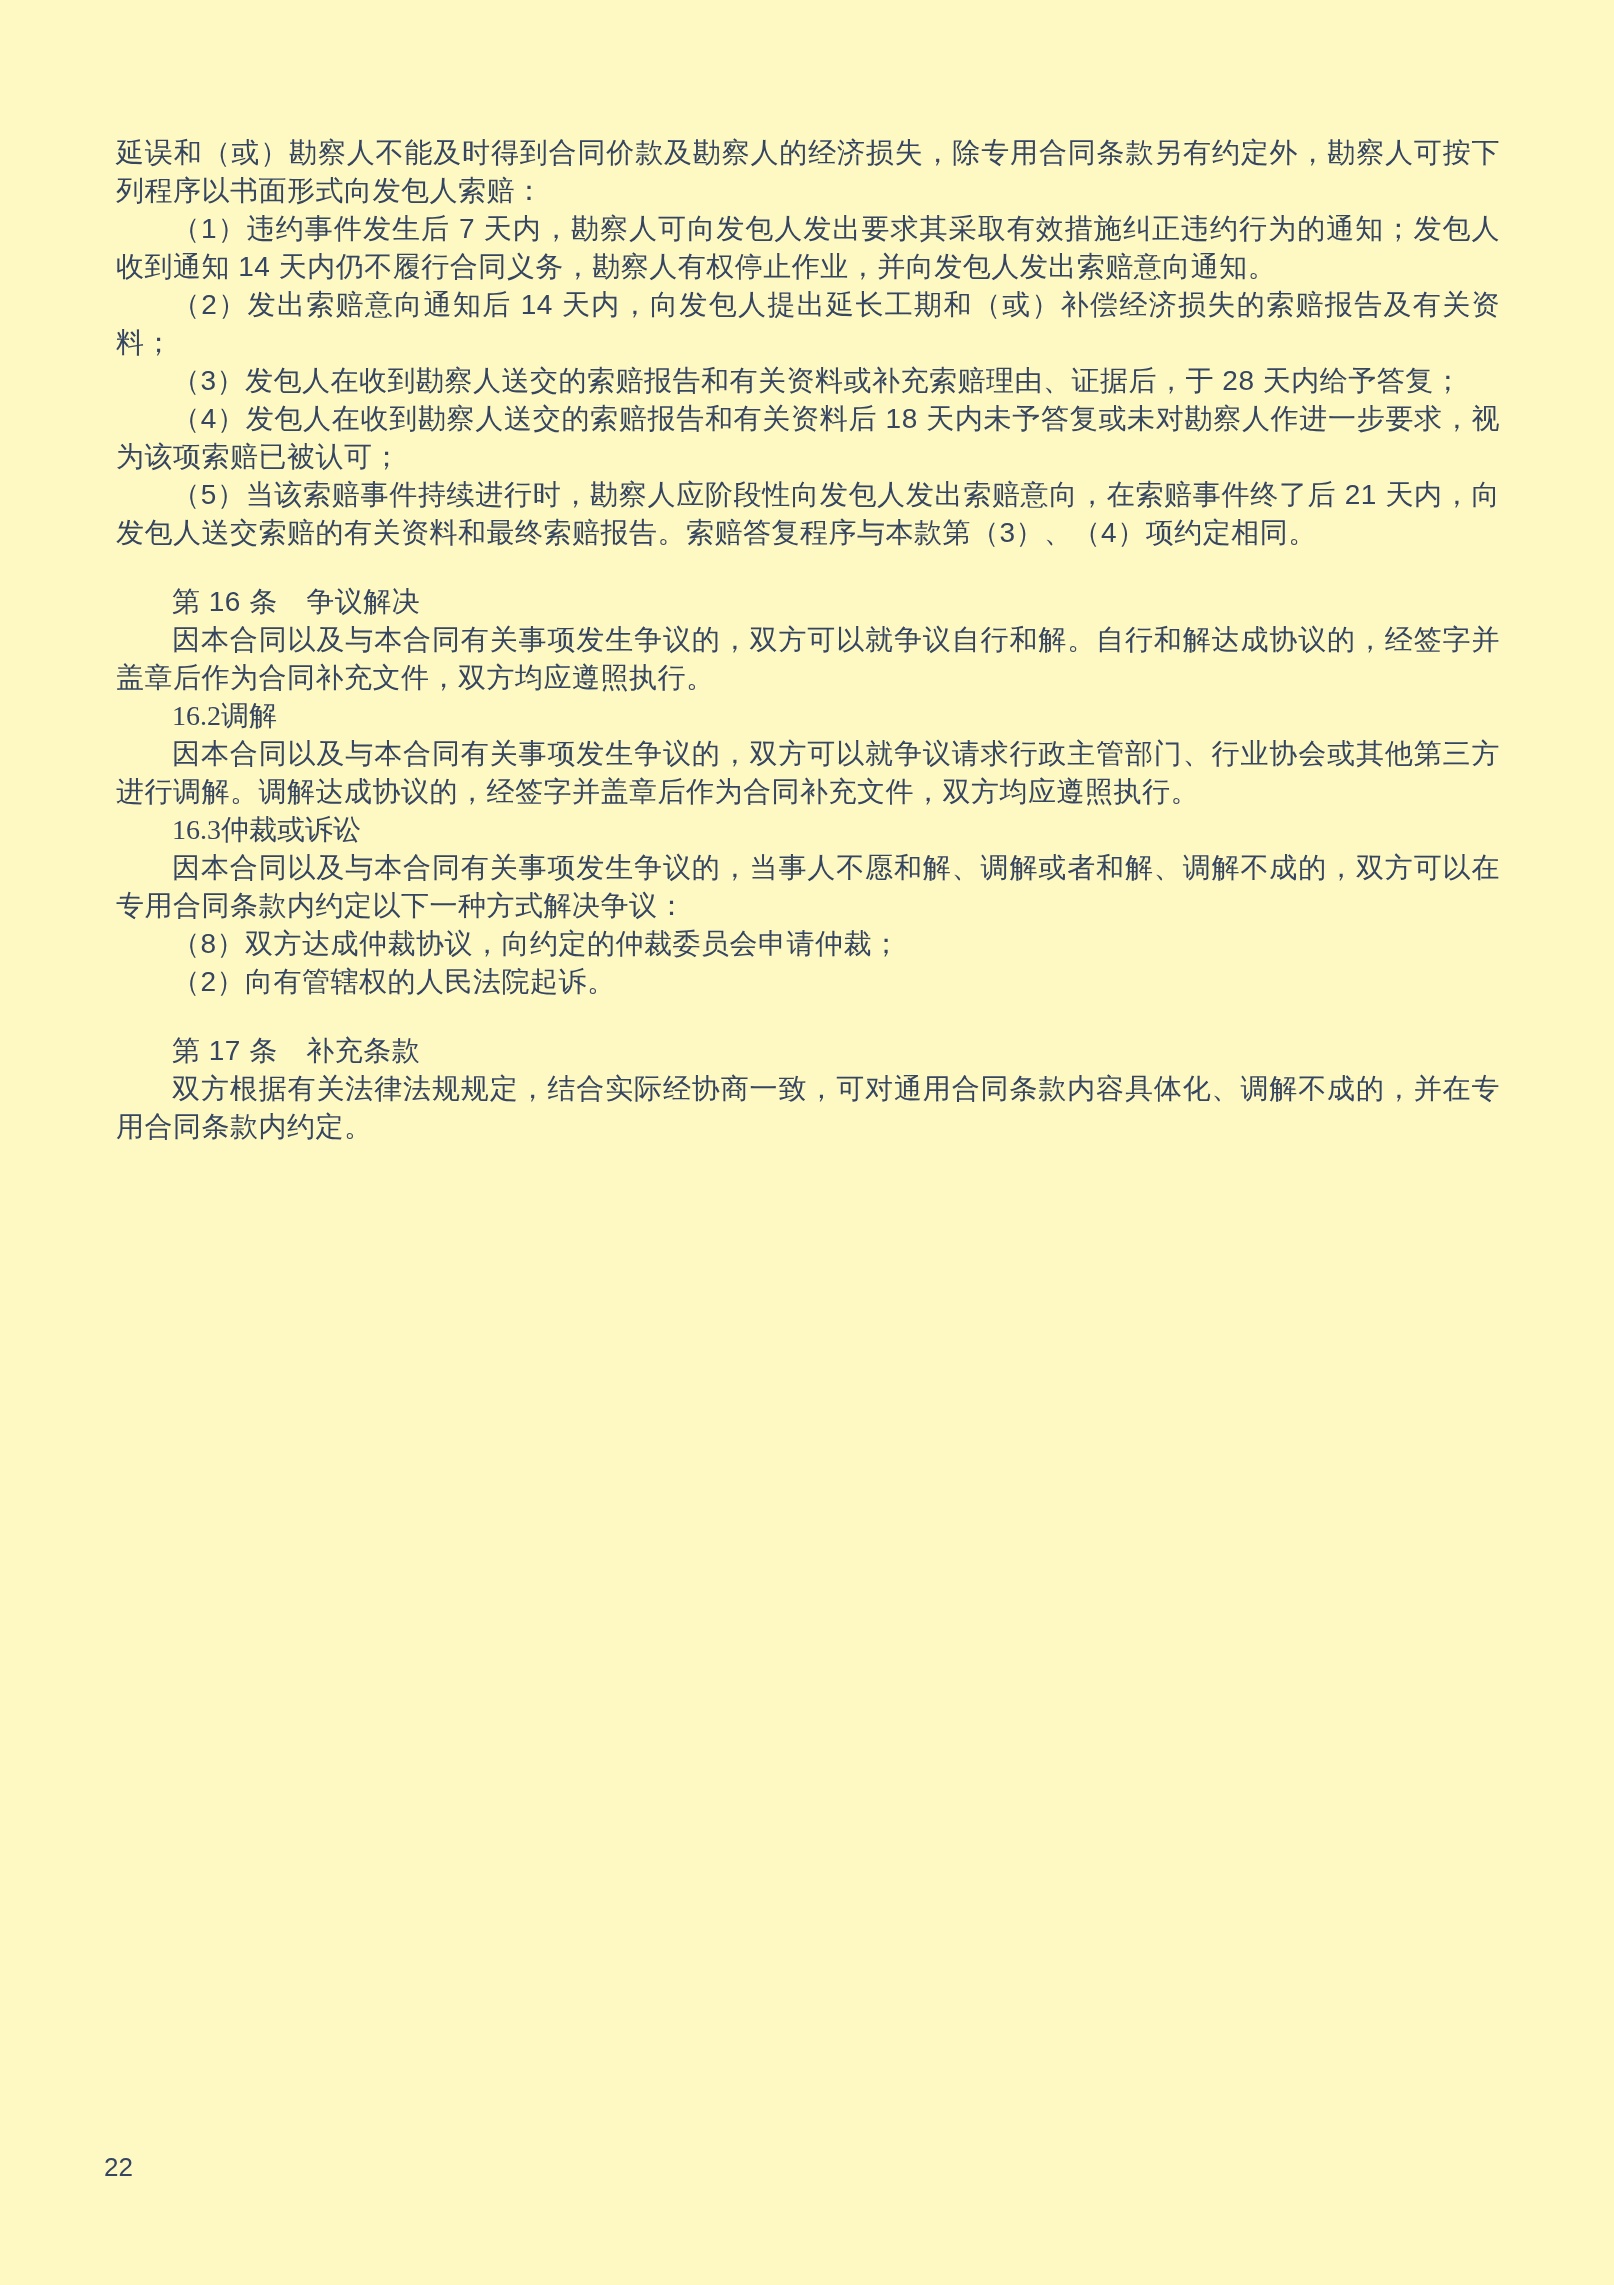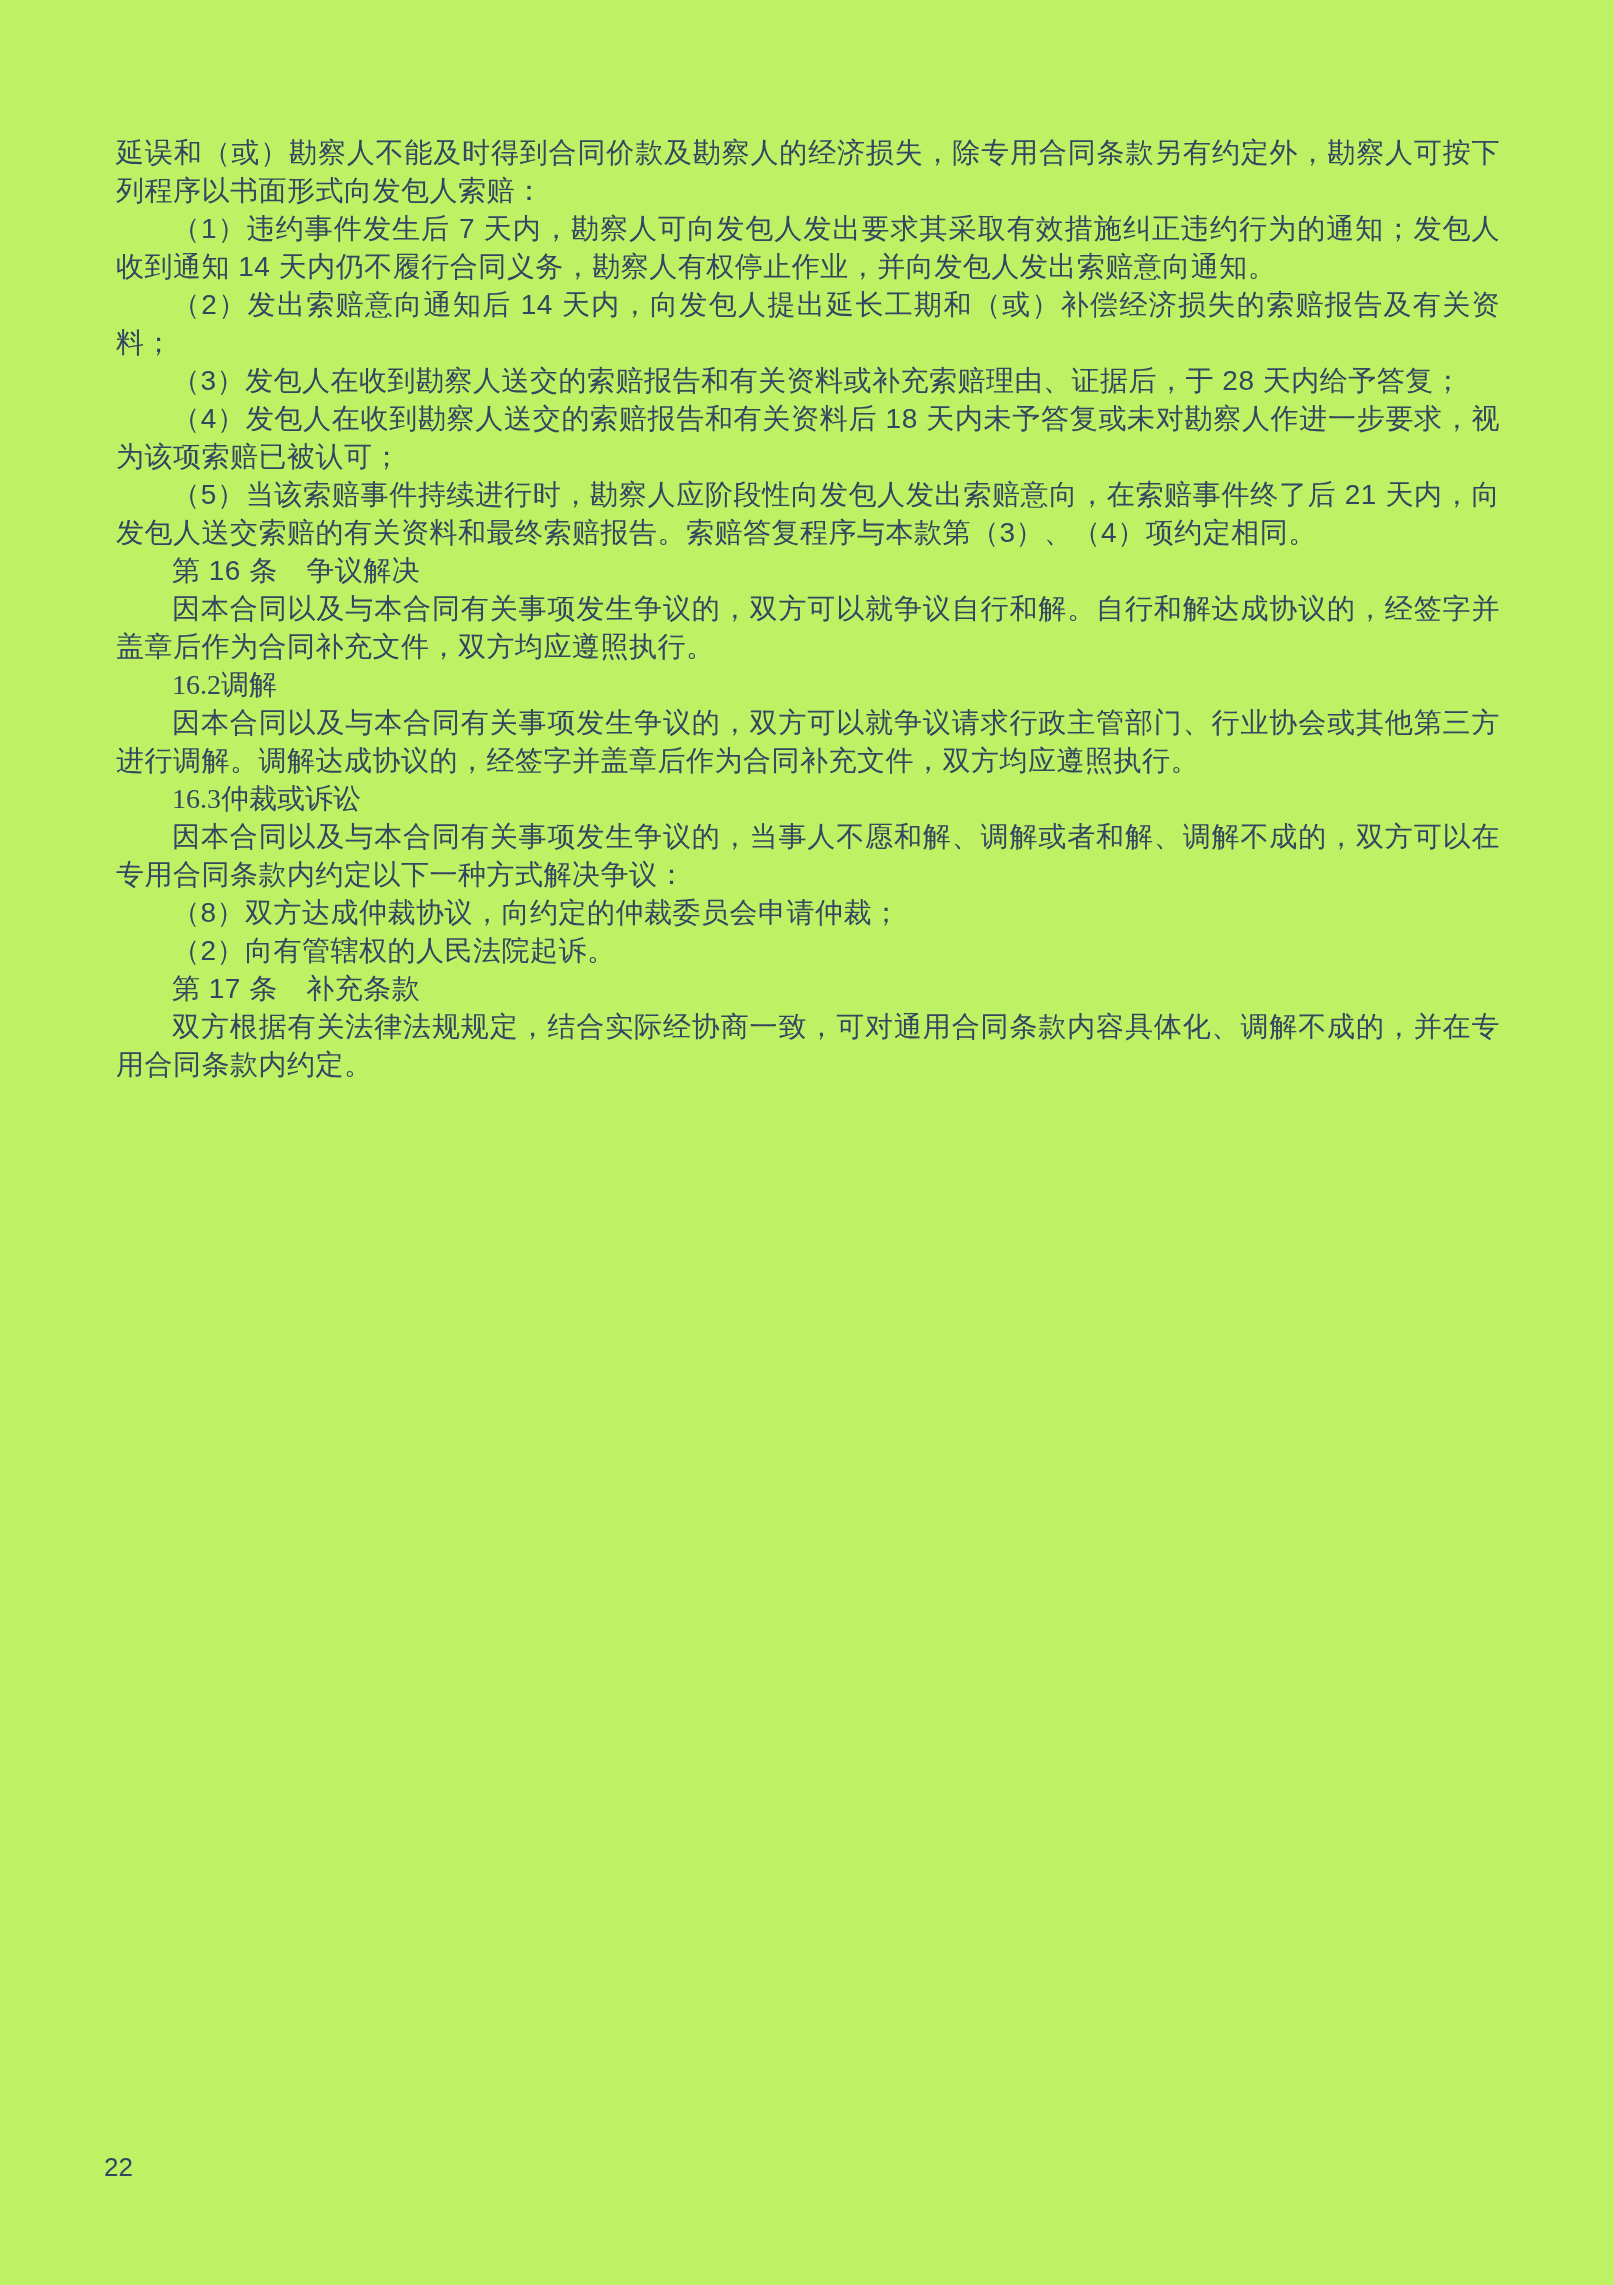--- a/index.html
+++ b/index.html
@@ -10,21 +10,21 @@
   body {
     width: 1615px;
     height: 2285px;
     position: relative;
     overflow: hidden;
     font-family: "Liberation Sans", "DejaVu Sans", sans-serif;
   }
   .page {
     position: absolute;
     inset: 0;
-    background: #bef264;
+    background: #fef9c3;
     text-decoration: underline;
   }
   .content {
     position: absolute;
     left: 116px;
     top: 134px;
     width: 1384px;
     color: #364560;
     font-size: 28px;
     line-height: 38px;
@@ -37,20 +37,21 @@
   }
   .para.indent {
     text-indent: 2em;
   }
   .para.flush {
     text-indent: 0;
   }
   .para.heading {
     text-indent: 2em;
     font-weight: 400;
+    margin-top: 31px;
   }
   .para.subheading {
     text-indent: 2em;
     font-family: "Liberation Serif", "DejaVu Serif", serif;
     letter-spacing: 0;
   }
   .footer {
     position: absolute;
     left: 104px;
     top: 2151px;

